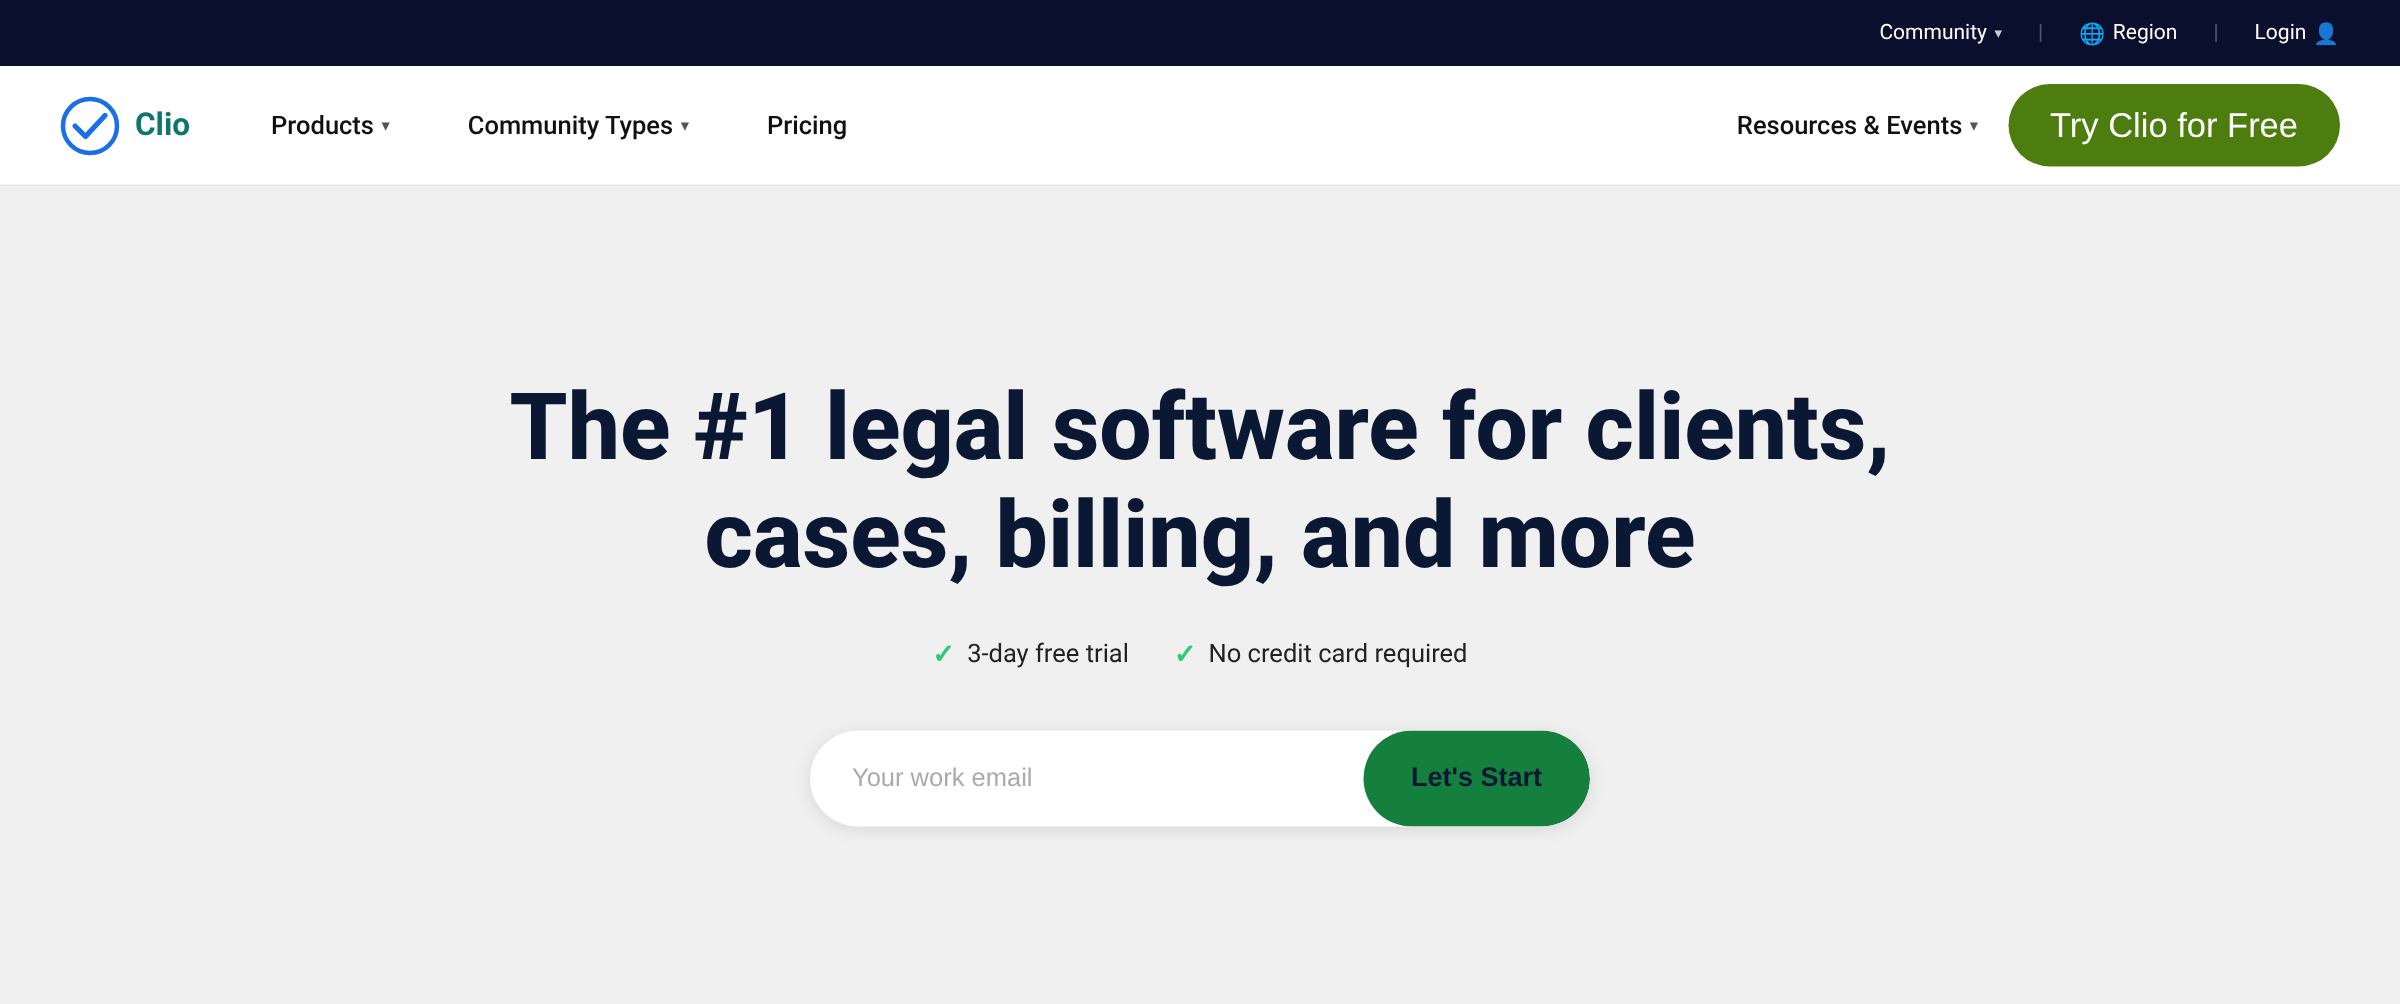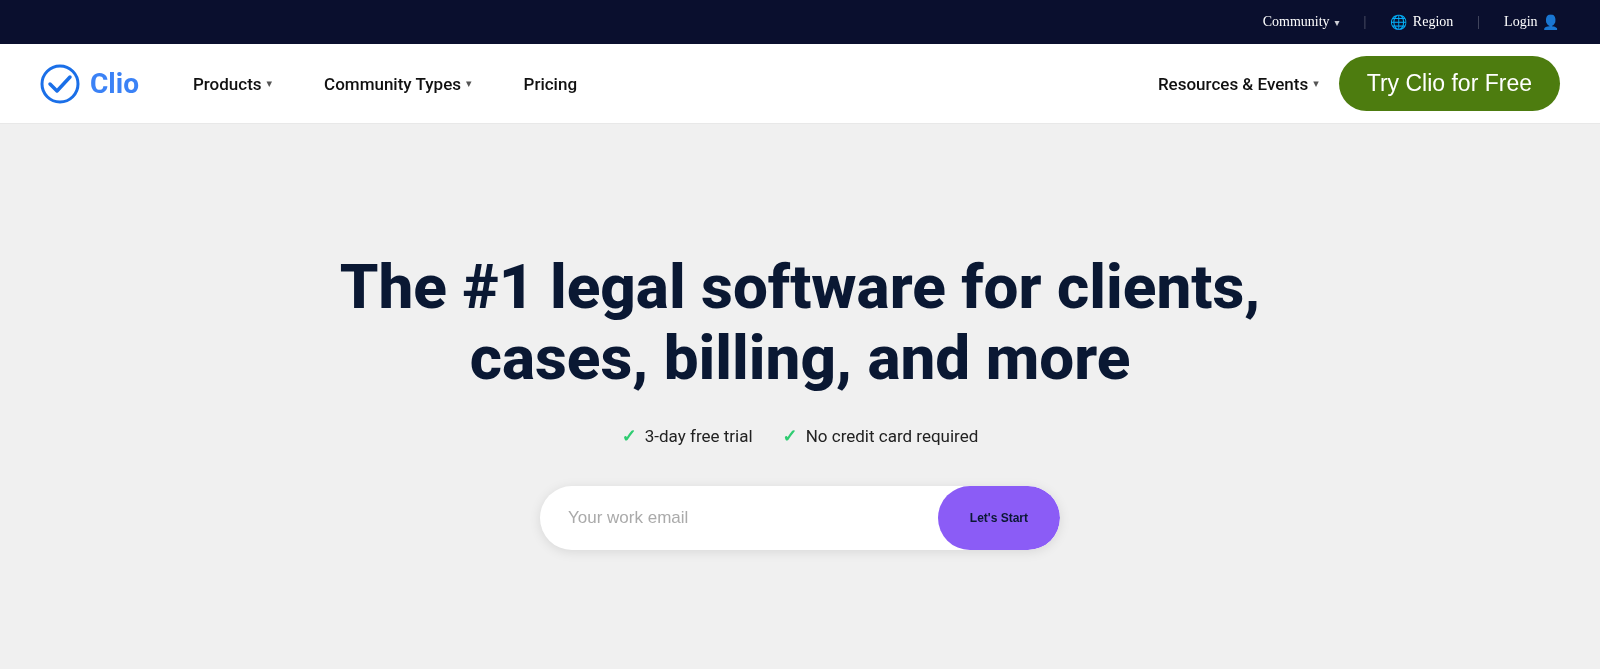--- a/index.html
+++ b/index.html
@@ -17,21 +17,20 @@
 
     
     .top-bar {
       background: #0a0f2e;
       height: 44px;
       display: flex;
       align-items: center;
       justify-content: flex-end;
       padding: 0 40px;
       gap: 24px;
-      font-family: Liberation Serif, serif;
     }
 
     .top-bar-item {
       color: #fff;
       font-size: 14px;
       display: flex;
       align-items: center;
       gap: 5px;
       cursor: pointer;
     }
@@ -64,23 +63,23 @@
       margin-right: 40px;
       cursor: pointer;
     }
 
     .logo-icon {
       width: 40px;
       height: 40px;
     }
 
     .logo-text {
-      font-size: 28px;
+      font-size: 21px;
       font-weight: 700;
-      color: #3b82f6;
+      color: #0f766e;
     }
 
     .nav-links {
       display: flex;
       align-items: center;
       gap: 24px;
       flex: 1;
     }
 
     .nav-item {
@@ -204,27 +203,27 @@
       font-size: 17px;
       color: #999;
       background: transparent;
     }
 
     .email-input::placeholder {
       color: #aaa;
     }
 
     .start-btn {
-      background: #8b5cf6;
+      background: #15803d;
       color: #0a1833;
       border: none;
       border-radius: 40px;
       padding: 0 32px;
       height: 64px;
-      font-size: 12px;
+      font-size: 18px;
       font-weight: 800;
       cursor: pointer;
       white-space: nowrap;
     }
   </style>
 </head>
 <body>
 
 <div class="top-bar">
   <div class="top-bar-item">

